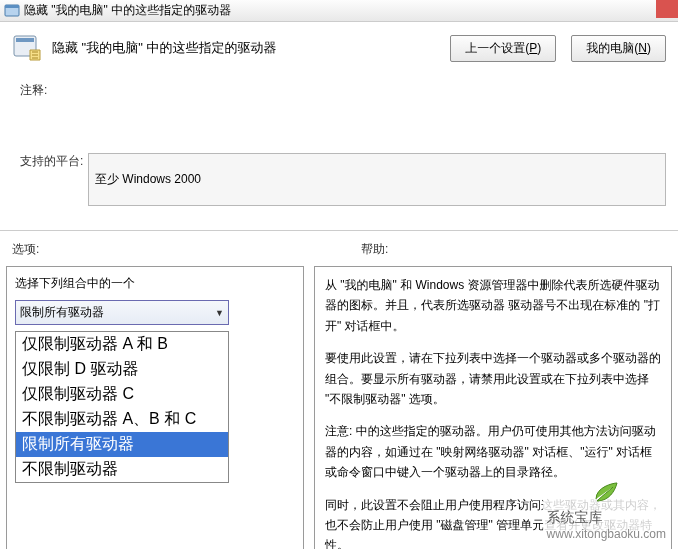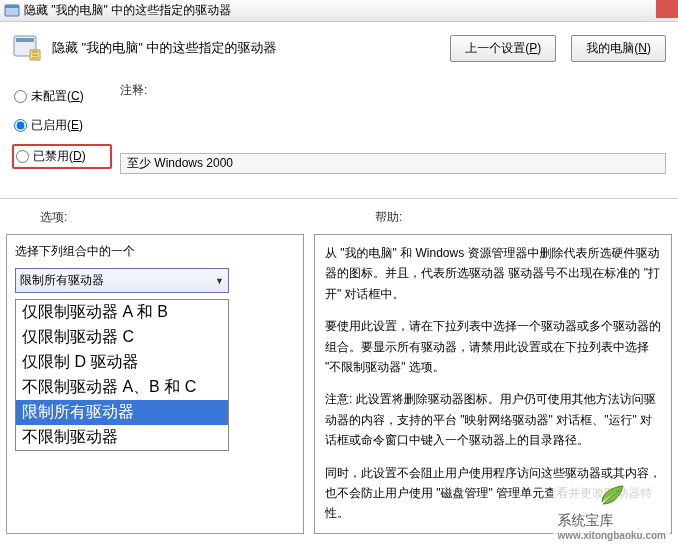--- a/index.html
+++ b/index.html
@@ -16,38 +16,38 @@
 .nav-btn u { text-decoration: underline; }
 .config-area { display: flex; padding: 4px 12px 8px 12px; }
 .radio-col { width: 100px; display: flex; flex-direction: column; gap: 8px; margin-top: 4px; }
 .radio-item { display: flex; align-items: center; gap: 4px; font-size: 12px; padding: 2px; }
 .radio-item input { margin: 0; }
 .radio-item.highlighted { border: 2px solid #d83b3b; border-radius: 2px; }
 .radio-item label u { text-decoration: underline; }
 .info-col { flex: 1; margin-left: 8px; }
 .info-row { display: flex; margin-bottom: 10px; }
 .info-label { width: 68px; color: #333; }
-.platform-box { flex: 1; border: 1px solid #b8b8b8; background: #f6f6f6; padding: 1px 6px; font-size: 12px; }
+.platform-box { flex: 1; border: 1px solid #b8b8b8; background: #f6f6f6; padding: 17px 6px; font-size: 12px; }
 .divider { border: none; border-top: 1px solid #ccc; margin: 6px 0 10px 0; }
 .labels-row { display: flex; padding: 0 12px 8px 12px; }
-.labels-row .lab { flex: 1; font-size: 12px; color: #333; margin-left: 28px; }
+.labels-row .lab { flex: 1; font-size: 12px; color: #333; }
 .labels-row .lab.help { margin-left: 44px; }
 .panels-row { display: flex; padding: 0 6px; gap: 10px; }
 .options-panel { width: 298px; border: 1px solid #9a9a9a; padding: 8px 8px; height: 300px; background: #fff; }
 .help-panel { flex: 1; border: 1px solid #9a9a9a; padding: 8px 10px; height: 300px; background: #fff; overflow: hidden; font-size: 12px; line-height: 1.7; }
 .help-panel p { margin-bottom: 12px; }
 .options-title { margin-bottom: 8px; }
 .combo { width: 214px; border: 1px solid #6a6ab0; background: linear-gradient(#f5f7fb,#e6ecf5); padding: 3px 4px; display: flex; align-items: center; justify-content: space-between; margin-bottom: 6px; cursor: pointer; }
 .combo .arrow { font-size: 9px; color: #333; }
 .listbox { width: 214px; border: 1px solid #888; background: #fff; }
 .listbox .opt { padding: 2px 6px; font-size: 16px; cursor: pointer; }
 .listbox .opt.selected { background: #3a76d6; color: #fff; }
 .watermark { position: absolute; right: 8px; bottom: 6px; display: flex; align-items: center; gap: 6px; color: #585858; font-size: 14px; background: rgba(255,255,255,0.8); padding: 2px 4px; flex-direction: column; }
 .watermark .leaf { width: 26px; height: 22px; }
-.watermark .sub { font-size: 10px; color: #8a8a8a; display: block; font-weight: bold; }
+.watermark .sub { font-size: 12px; color: #8a8a8a; display: block; }
 .icon-svg { display: block; }
 </style>
 </head>
 <body>
 
 <div class="titlebar">
   <span class="ticon">
     <svg class="icon-svg" width="16" height="16" viewBox="0 0 16 16">
         <rect x="1" y="2" width="14" height="11" rx="1" fill="#b7d3ee" stroke="#4a7cab"></rect>
         <rect x="1" y="2" width="14" height="3" fill="#5b8fc2"></rect>
@@ -67,40 +67,27 @@
       </svg>
   </span>
   <div class="header-title">隐藏 "我的电脑" 中的这些指定的驱动器</div>
   <div class="nav-buttons">
     <button class="nav-btn"><span>上一个设置(</span><u>P</u><span>)</span></button>
     <button class="nav-btn"><span>我的电脑(</span><u>N</u><span>)</span></button>
   </div>
 </div>
 
 <div class="config-area">
-  <div class="radio-col">
-    <div class="radio-item">
-      <input type="radio" name="state" style="">
-      <label><span>未配置(</span><u>C</u><span>)</span></label>
-    </div>
-    <div class="radio-item">
-      <input type="radio" name="state" checked="" style="">
-      <label><span>已启用(</span><u>E</u><span>)</span></label>
-    </div>
-    <div class="radio-item highlighted">
-      <input type="radio" name="state" style="">
-      <label><span>已禁用(</span><u>D</u><span>)</span></label>
-    </div>
-  </div>
   <div class="info-col">
     <div class="info-row">
       <div class="info-label">注释:</div>
     </div>
     <div style="height:44px"></div>
     <div class="info-row">
+      <div class="info-label">支持的平台:</div>
       <div class="platform-box">至少 Windows 2000</div>
     </div>
   </div>
 </div>
 
 <hr class="divider">
 
 <div class="labels-row">
   <div class="lab">选项:</div>
   <div class="lab help">帮助:</div>
@@ -108,31 +95,31 @@
 
 <div class="panels-row">
   <div class="options-panel">
     <div class="options-title">选择下列组合中的一个</div>
     <div class="combo">
       <span>限制所有驱动器</span>
       <span class="arrow">▼</span>
     </div>
     <div class="listbox">
       <div class="opt">仅限制驱动器 A 和 B</div>
+      <div class="opt">仅限制 D 驱动器</div>
       <div class="opt">仅限制驱动器 C</div>
-      <div class="opt">仅限制 D 驱动器</div>
       <div class="opt">不限制驱动器 A、B 和 C</div>
       <div class="opt selected">限制所有驱动器</div>
       <div class="opt">不限制驱动器</div>
     </div>
   </div>
   <div class="help-panel">
     <p>从 "我的电脑" 和 Windows 资源管理器中删除代表所选硬件驱动器的图标。并且，代表所选驱动器 驱动器号不出现在标准的 "打开" 对话框中。</p>
     <p>要使用此设置，请在下拉列表中选择一个驱动器或多个驱动器的组合。要显示所有驱动器，请禁用此设置或在下拉列表中选择 "不限制驱动器" 选项。</p>
-    <p>注意: 此设置将删除驱动器图标。用户仍可使用其他方法访问驱动器的内容，支持的平台 "映射网络驱动器" 对话框、"运行" 对话框或命令窗口中键入一个驱动器上的目录路径。</p>
+    <p>注意: 中的这些指定的驱动器。用户仍可使用其他方法访问驱动器的内容，如通过在 "映射网络驱动器" 对话框、"运行" 对话框或命令窗口中键入一个驱动器上的目录路径。</p>
     <p>同时，此设置不会阻止用户使用程序访问这些驱动器或其内容，也不会防止用户使用 "磁盘管理" 管理单元查看并更改驱动器特性。</p>
 
   </div>
 </div>
 
 <div class="watermark">
   <span class="leaf">
     <svg width="26" height="22" viewBox="0 0 26 22">
         <path d="M3 18 C3 6 20 2 24 2 C22 10 16 20 4 20 C10 14 16 10 20 6" fill="#7bbf3e" stroke="#4a8a1e" stroke-width="1"></path>
       </svg>

